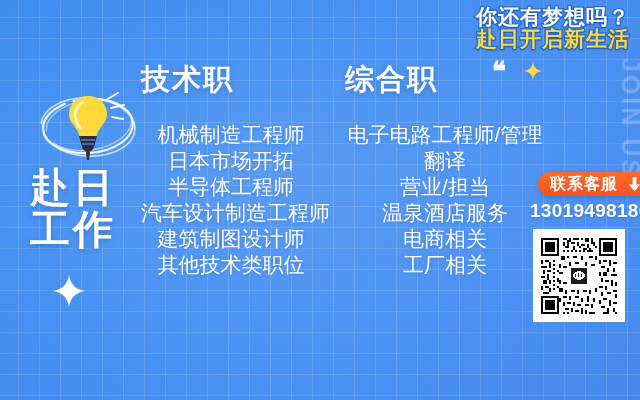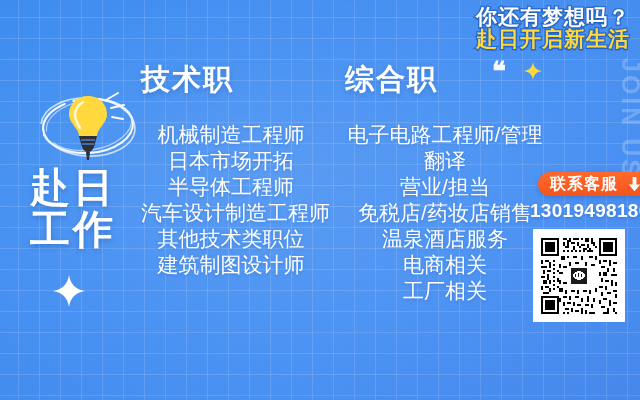--- a/index.html
+++ b/index.html
@@ -246,32 +246,31 @@
     </svg>
   </div>
 
   <div class="col" id="col-tech">
     <h2 class="col-heading">技术职</h2>
     <ul class="col-list">
       <li>机械制造工程师</li>
       <li>日本市场开拓</li>
       <li>半导体工程师</li>
       <li>汽车设计制造工程师</li>
+      <li>建筑制图设计师</li>
       <li>其他技术类职位</li>
-      <li>建筑制图设计师</li>
     </ul>
   </div>
 
   <div class="col" id="col-general">
     <h2 class="col-heading">综合职</h2>
     <ul class="col-list">
       <li>电子电路工程师/管理</li>
       <li>翻译</li>
       <li>营业/担当</li>
-      <li>免税店/药妆店销售</li>
       <li>温泉酒店服务</li>
       <li>电商相关</li>
       <li>工厂相关</li>
     </ul>
   </div>
 
   <div id="slogan-block">
     <div class="slogan" id="slogan-1">你还有梦想吗？</div>
     <div class="slogan" id="slogan-2">赴日开启新生活</div>
   </div>

